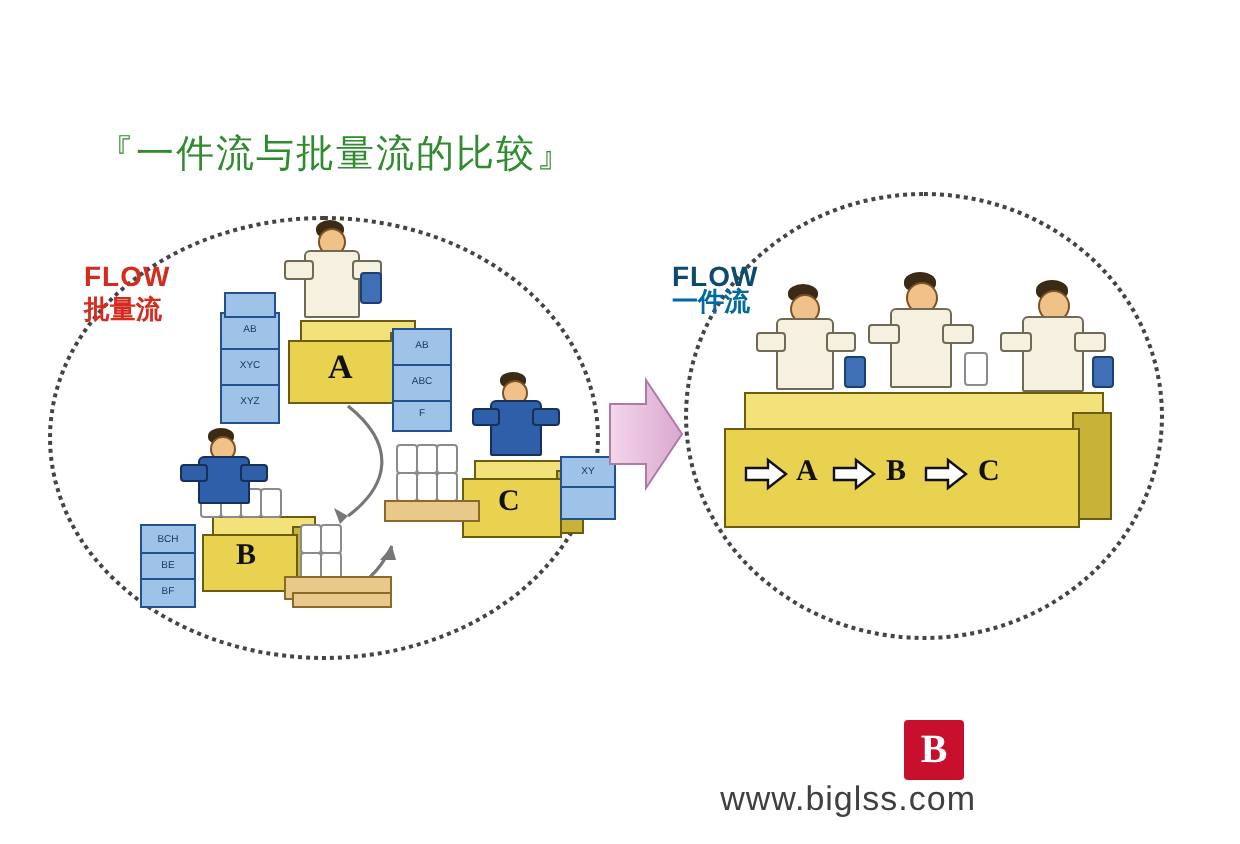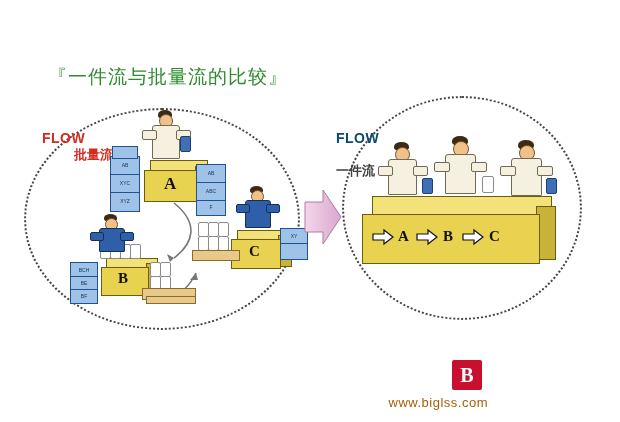--- a/index.html
+++ b/index.html
@@ -21,23 +21,23 @@
   .ellipse{
     position:absolute;border:2px dotted #444;border-radius:50%;
     background:transparent;
   }
   .ellipse-batch{left:24px;top:108px;width:272px;height:218px;}
   .ellipse-flow{left:342px;top:96px;width:236px;height:220px;}
 
   
   .lbl{position:absolute;white-space:nowrap;}
   .lbl-batch-en{left:42px;top:130px;font-size:14px;font-weight:bold;color:#d42b1f;letter-spacing:.5px;}
-  .lbl-batch-cn{left:42px;top:146px;font-size:13px;font-weight:bold;color:#d42b1f;margin-left:32px;}
+  .lbl-batch-cn{left:42px;top:146px;font-size:13px;font-weight:bold;color:#d42b1f;}
   .lbl-flow-en{left:336px;top:130px;font-size:14px;font-weight:bold;color:#0c4a6e;letter-spacing:.5px;}
-  .lbl-flow-cn{left:336px;top:162px;font-size:13px;font-weight:bold;color:#404040;}
+  .lbl-flow-cn{left:336px;top:142px;font-size:13px;font-weight:bold;color:#0369a1;}
 
   
   .mid-arrow{position:absolute;left:303px;top:186px;}
 
   
   .iso{position:absolute;}
   .iso .top{position:absolute;background:#f3e27a;border:1px solid #6b5d10;}
   .iso .front{position:absolute;background:#e8d24f;border:1px solid #6b5d10;}
   .iso .side{position:absolute;background:#c9b238;border:1px solid #6b5d10;}
   .iso .letter{
@@ -79,21 +79,21 @@
   
   .logo{position:absolute;right:16px;bottom:32px;display:flex;align-items:center;}
   .logo-mark{
     width:30px;height:30px;background:#c8102e;color:#fff;
     font-weight:bold;font-size:20px;line-height:30px;text-align:center;
     font-family:"Liberation Serif",serif;border-radius:2px;margin-right:6px;
   }
   .logo-text{font-size:26px;font-weight:bold;color:#c8102e;letter-spacing:1px;}
   .logo-url{
     position:absolute;right:16px;bottom:12px;
-    font-size:13px;color:#a16207;letter-spacing:.5px;
+    font-size:17px;color:#404040;letter-spacing:.5px;
   }
 </style>
 </head>
 <body>
 
 <div class="stage">
 
   <div class="title">『一件流与批量流的比较』</div>
 
   <div class="ellipse ellipse-batch"></div>

